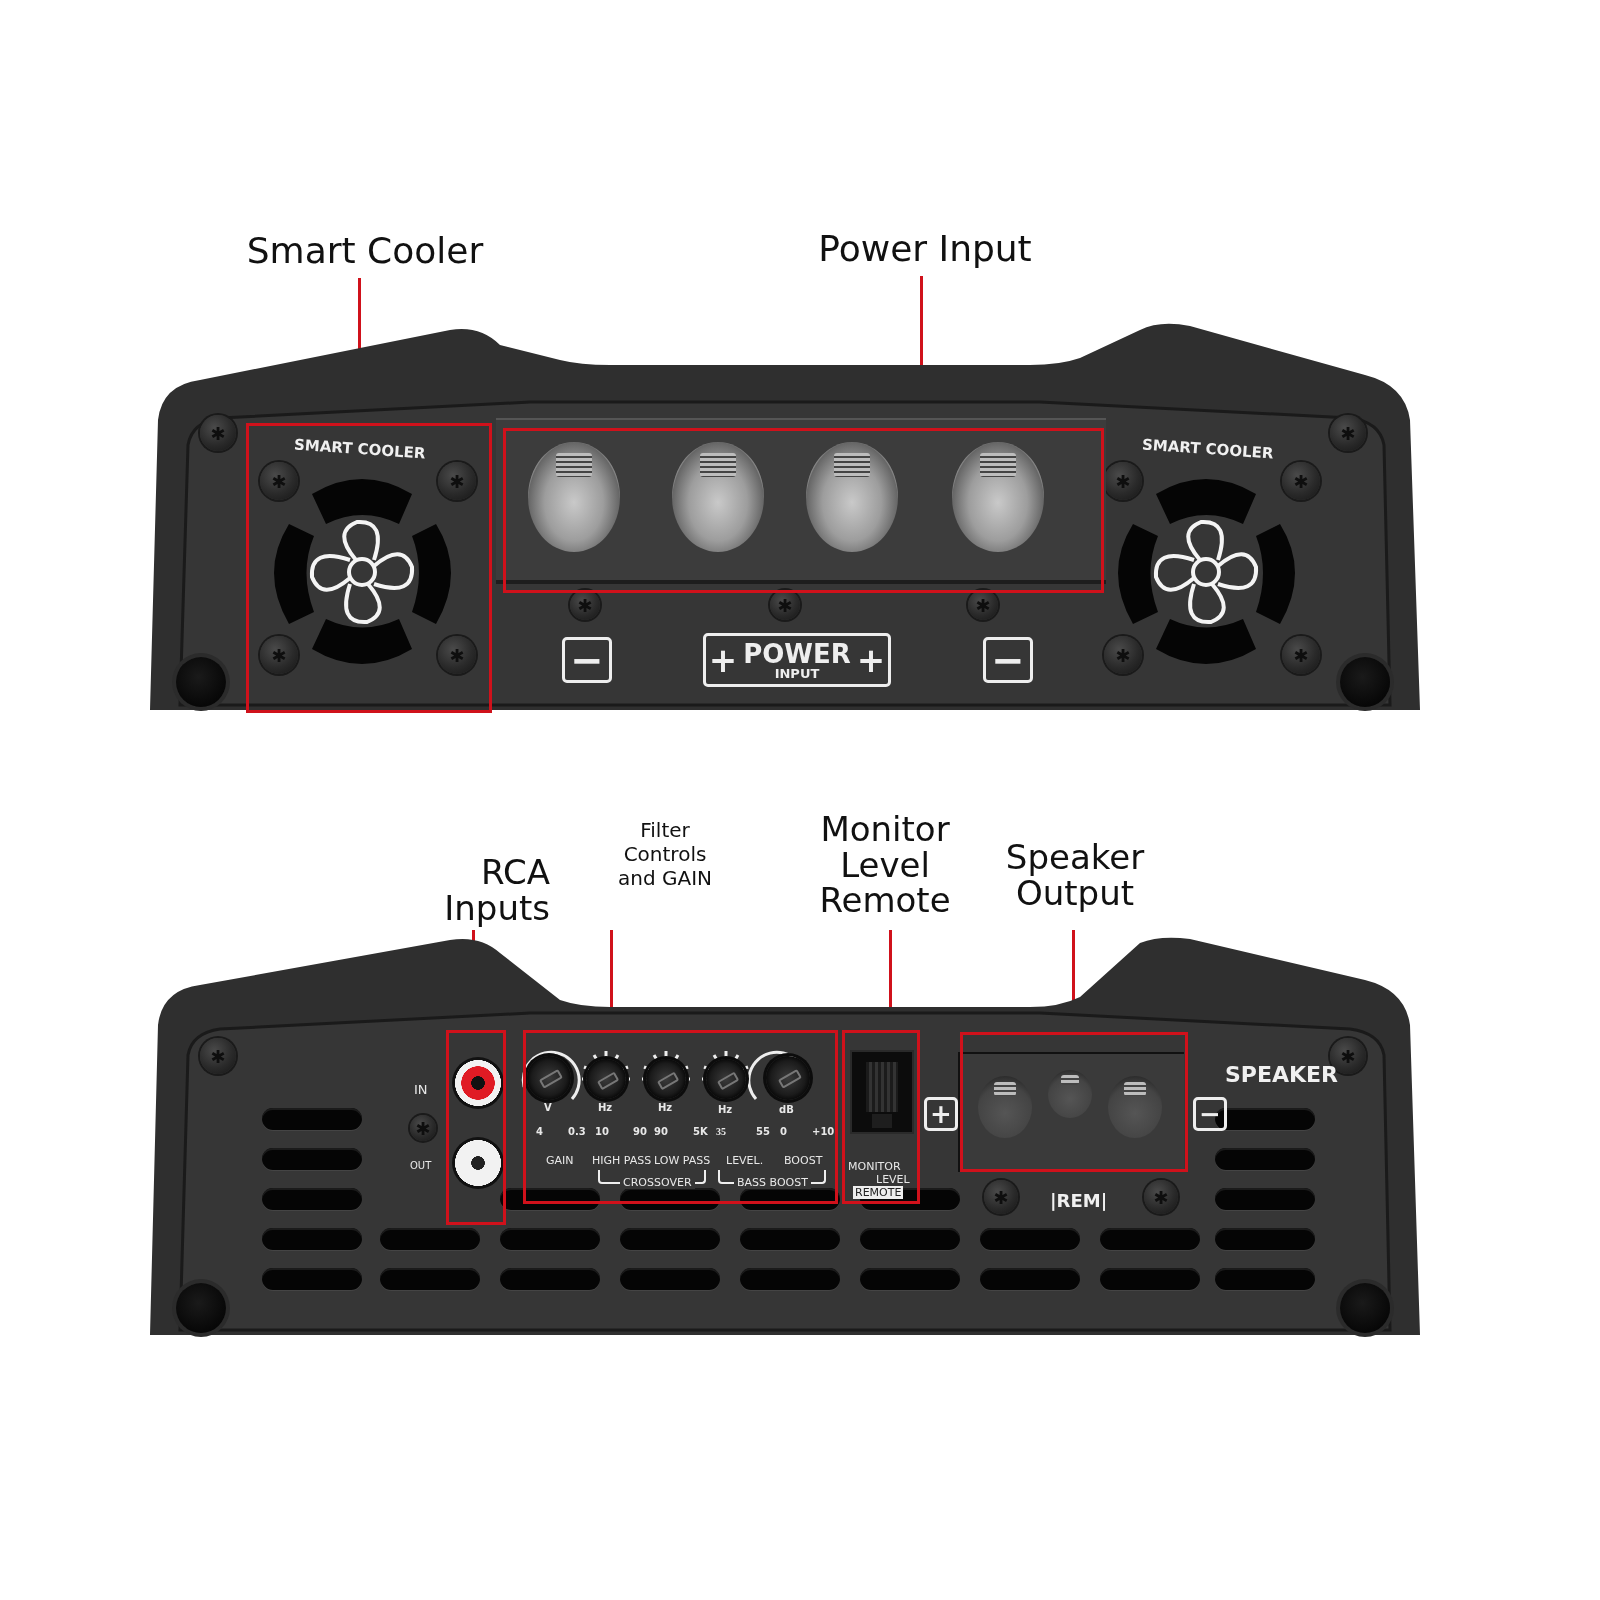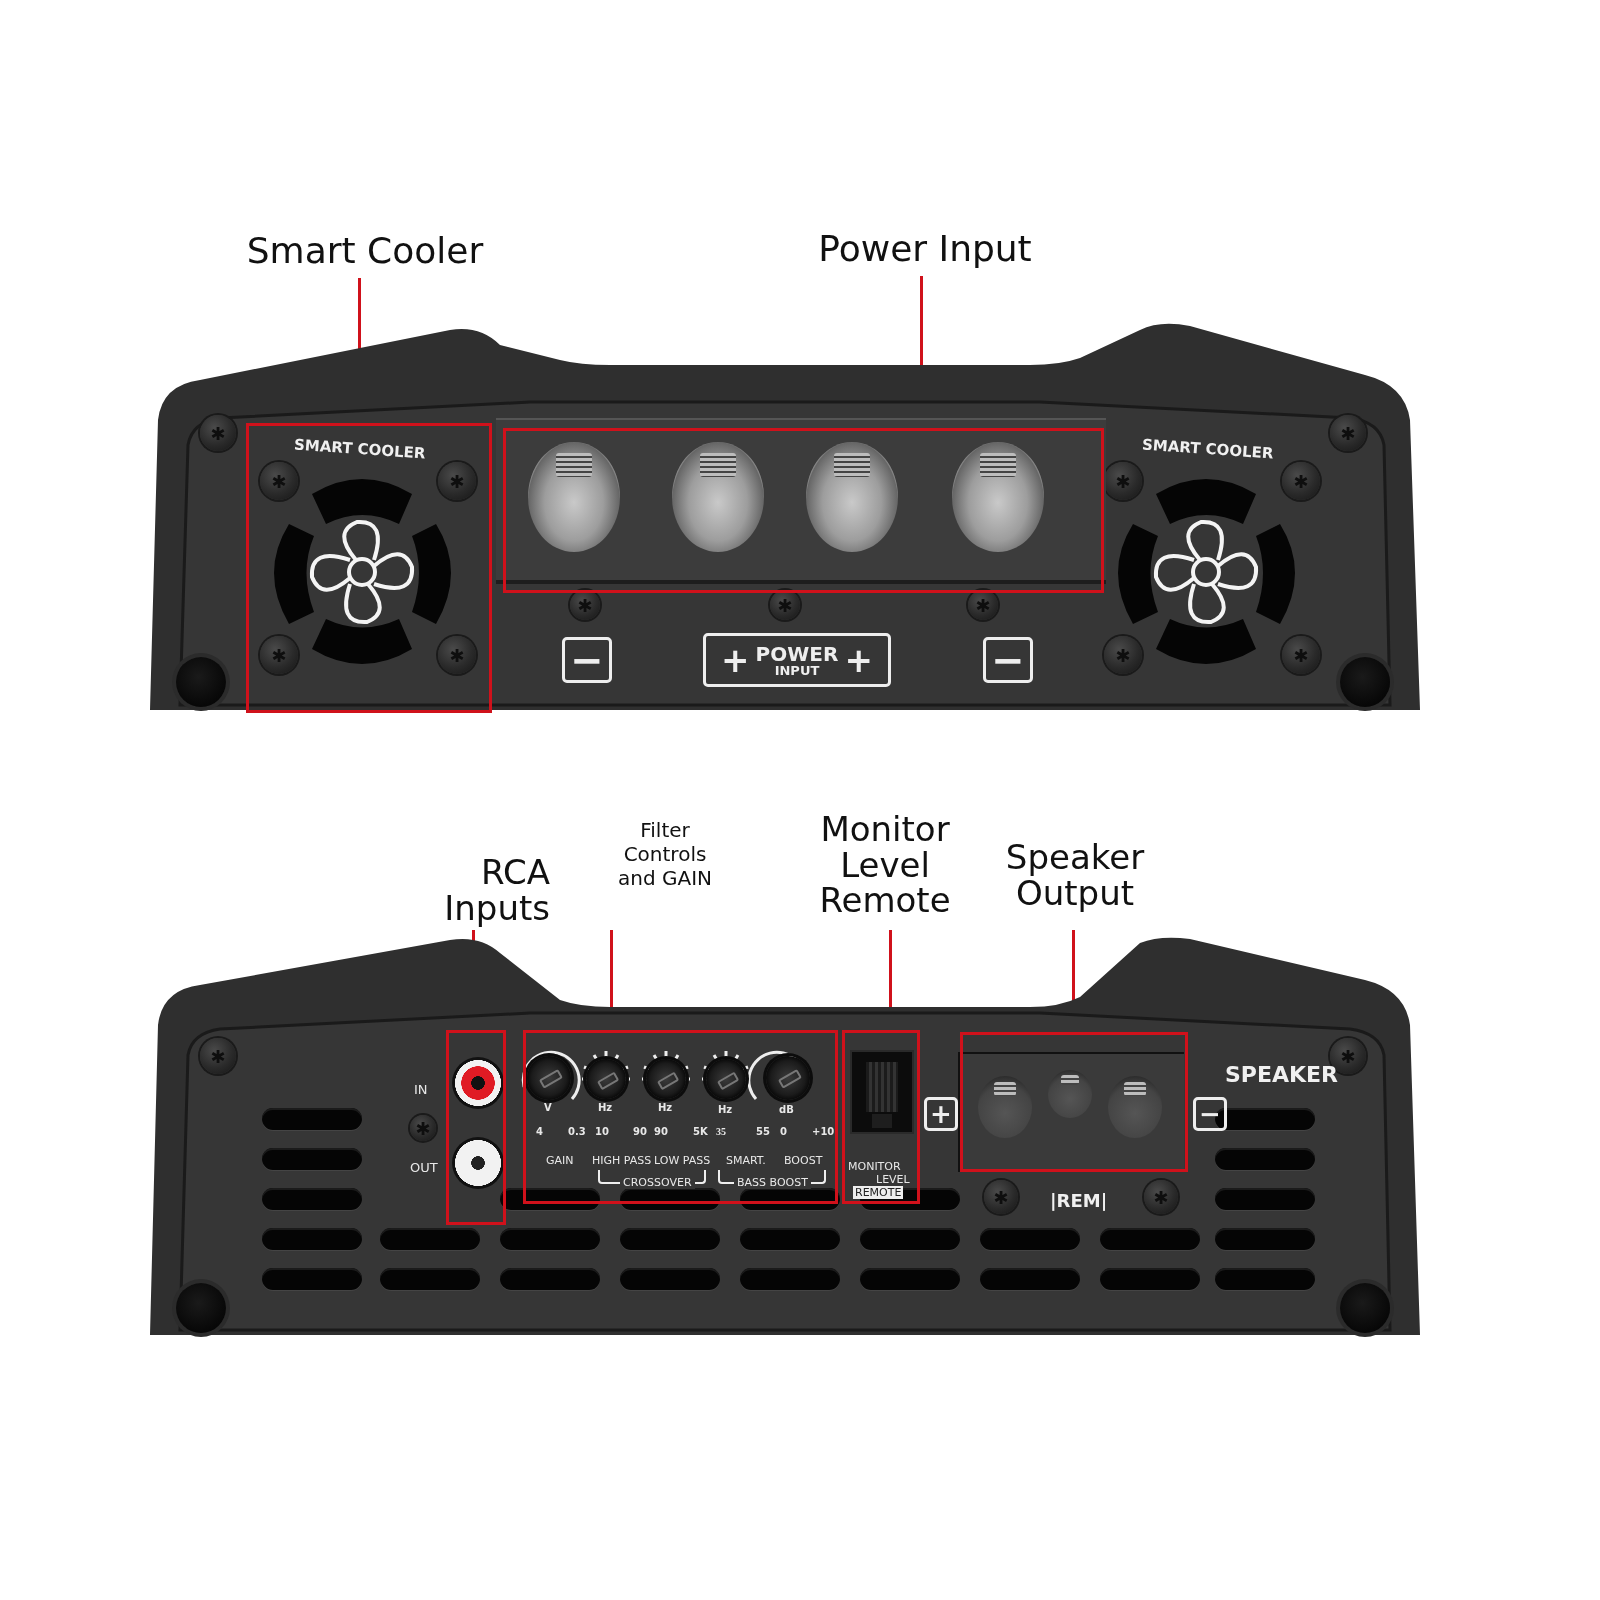--- a/index.html
+++ b/index.html
@@ -115,21 +115,21 @@
   </div>
 
   <div class="screw" style="left:570px; top:590px; width:30px; height:30px;"></div>
   <div class="screw" style="left:770px; top:590px; width:30px; height:30px;"></div>
   <div class="screw" style="left:968px; top:590px; width:30px; height:30px;"></div>
 
   <div class="sign-box" style="left:562px; top:637px; width:50px; height:46px; font-size:40px; line-height:1;">−</div>
   <div class="sign-box" style="left:703px; top:633px; width:188px; height:54px;">
     <span style="font-size:34px; margin-right:6px;">+</span>
     <span style="display:flex; flex-direction:column; align-items:center; line-height:1;">
-      <span style="font-size:20px;text-align:right;">POWER</span>
+      <span style="font-size:26px;text-align:right;">POWER</span>
       <span style="font-size:13px;">INPUT</span>
     </span>
     <span style="font-size:34px; margin-left:6px;">+</span>
   </div>
   <div class="sign-box" style="left:983px; top:637px; width:50px; height:46px; font-size:40px; line-height:1;">−</div>
 
   <div class="hl" style="left:246px; top:423px; width:246px; height:290px;"></div>
   <div class="hl" style="left:503px; top:428px; width:601px; height:165px;"></div>
 </div>
 
@@ -194,21 +194,21 @@
   <div class="vent" style="left:1100px; top:1228px; width:100px; height:22px;"></div>
   <div class="vent" style="left:380px; top:1268px; width:100px; height:22px;"></div>
   <div class="vent" style="left:500px; top:1268px; width:100px; height:22px;"></div>
   <div class="vent" style="left:620px; top:1268px; width:100px; height:22px;"></div>
   <div class="vent" style="left:740px; top:1268px; width:100px; height:22px;"></div>
   <div class="vent" style="left:860px; top:1268px; width:100px; height:22px;"></div>
   <div class="vent" style="left:980px; top:1268px; width:100px; height:22px;"></div>
   <div class="vent" style="left:1100px; top:1268px; width:100px; height:22px;"></div>
 
   <div class="ctrl-label" style="left:414px; top:1082px; font-size:13px;">IN</div>
-  <div class="ctrl-label" style="left:410px; top:1160px; font-size:13px;">OUT</div>
+  <div class="ctrl-label" style="left:410px; top:1160px; font-size:10px;">OUT</div>
   <div class="screw" style="left:410px; top:1115px; width:26px; height:26px;"></div>
   <div class="abs" style="left:452px; top:1057px; width:52px; height:52px; border-radius:50%; background:radial-gradient(circle,#111 0 18%, #e01b24 19% 45%, #f2f2f2 46% 62%, #111 63% 100%);"></div>
   <div class="abs" style="left:452px; top:1137px; width:52px; height:52px; border-radius:50%; background:radial-gradient(circle,#222 0 18%, #f2f2f2 19% 62%, #111 63% 100%);"></div>
 
   <svg class="abs" style="left:516px; top:1047px;" width="300" height="70">
     <g stroke="#eee" stroke-width="3" fill="none">
       <path d="M8,40 A28,28 0 1 1 56,52"></path>
       <path d="M240,52 A28,28 0 1 1 288,40"></path>
     </g>
     <g stroke="#eee" stroke-width="3">
@@ -254,21 +254,21 @@
   <div class="tick-label" style="left:654px; top:1126px;">90</div>
   <div class="tick-label" style="left:693px; top:1126px;">5K</div>
   <div class="tick-label" style="left:716px; top:1126px;font-family:Liberation Serif, serif;">35</div>
   <div class="tick-label" style="left:756px; top:1126px;">55</div>
   <div class="tick-label" style="left:780px; top:1126px;">0</div>
   <div class="tick-label" style="left:812px; top:1126px;">+10</div>
 
   <div class="ctrl-label" style="left:546px; top:1154px;">GAIN</div>
   <div class="ctrl-label" style="left:592px; top:1154px;">HIGH PASS</div>
   <div class="ctrl-label" style="left:654px; top:1154px;">LOW PASS</div>
-  <div class="ctrl-label" style="left:726px; top:1154px;">SMART.</div>
+  <div class="ctrl-label" style="left:726px; top:1154px;">LEVEL.</div>
   <div class="ctrl-label" style="left:784px; top:1154px;">BOOST</div>
 
   <div class="abs" style="left:598px; top:1170px; width:104px; height:12px; border:2px solid #eee; border-top:none; border-radius:0 0 4px 4px;"></div>
   <div class="ctrl-label" style="left:620px; top:1176px; background:#363636; padding:0 3px;">CROSSOVER</div>
   <div class="abs" style="left:718px; top:1170px; width:104px; height:12px; border:2px solid #eee; border-top:none; border-radius:0 0 4px 4px;"></div>
   <div class="ctrl-label" style="left:734px; top:1176px; background:#363636; padding:0 3px;">BASS BOOST</div>
 
   <div class="abs" style="left:850px; top:1050px; width:64px; height:84px; background:#0c0c0c; border:2px solid #2a2a2a; box-sizing:border-box;">
     <div class="abs" style="left:14px; top:10px; width:32px; height:50px; background:repeating-linear-gradient(90deg,#1b1b1b 0 3px,#333 3px 6px);"></div>
     <div class="abs" style="left:20px; top:62px; width:20px; height:14px; background:#1e1e1e;"></div>

